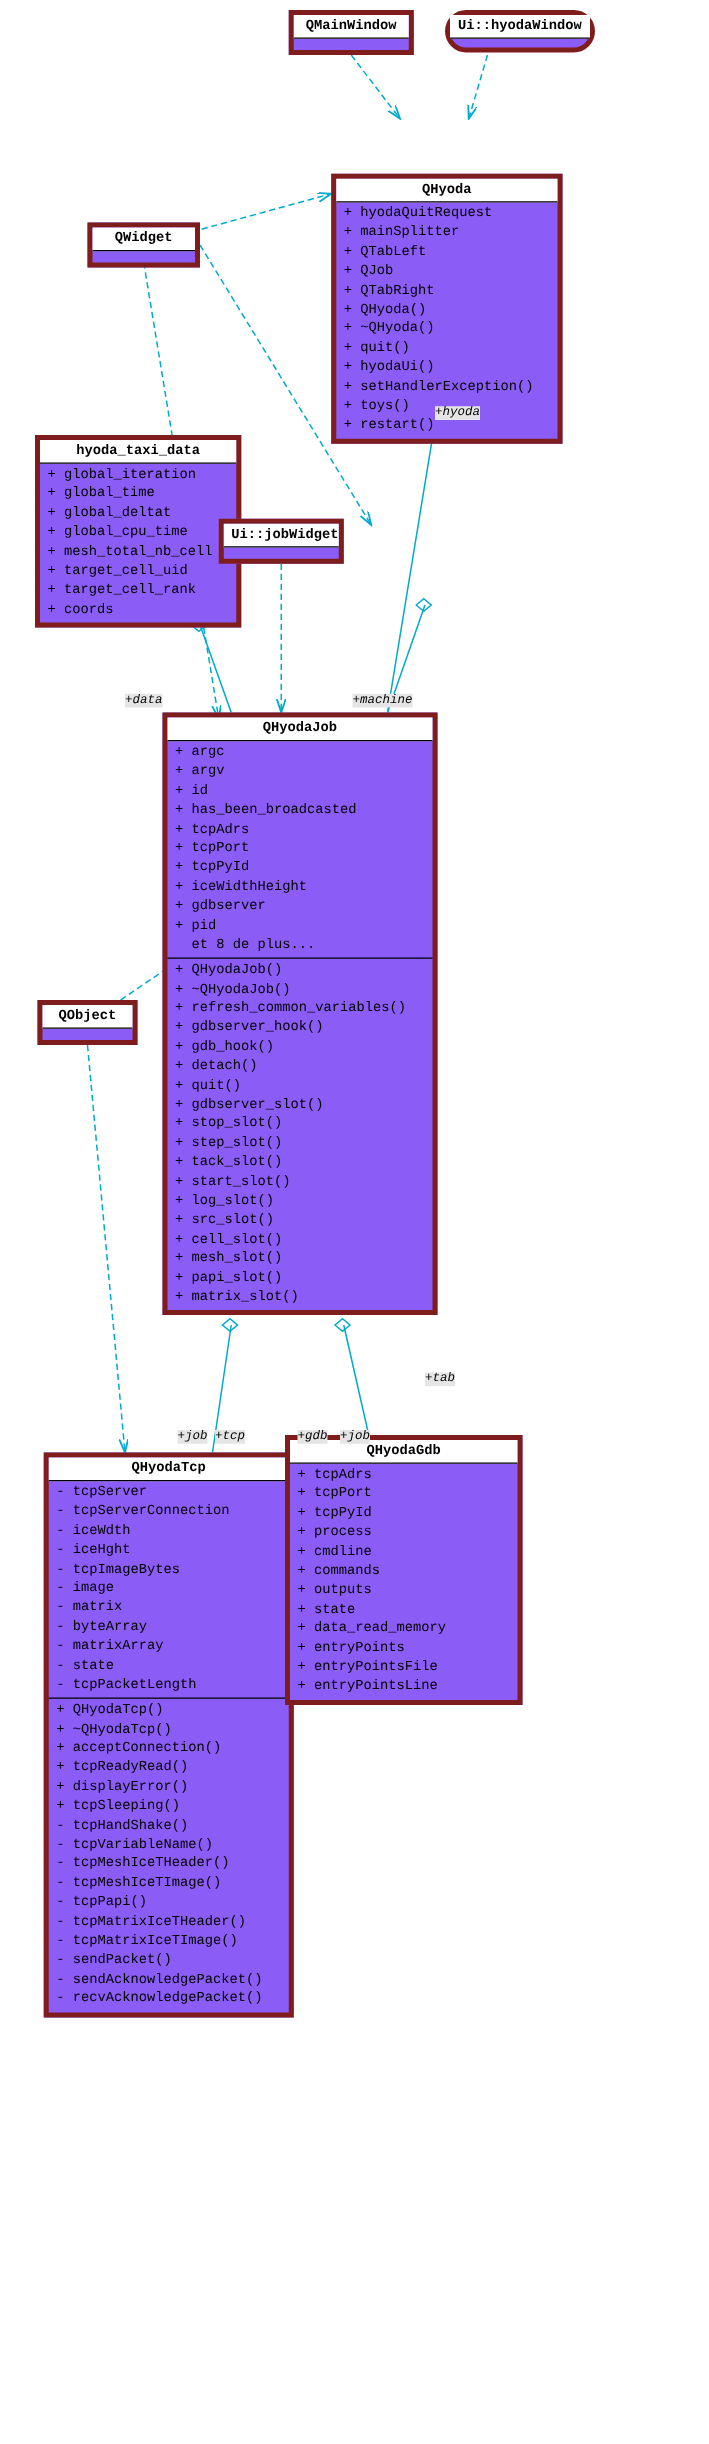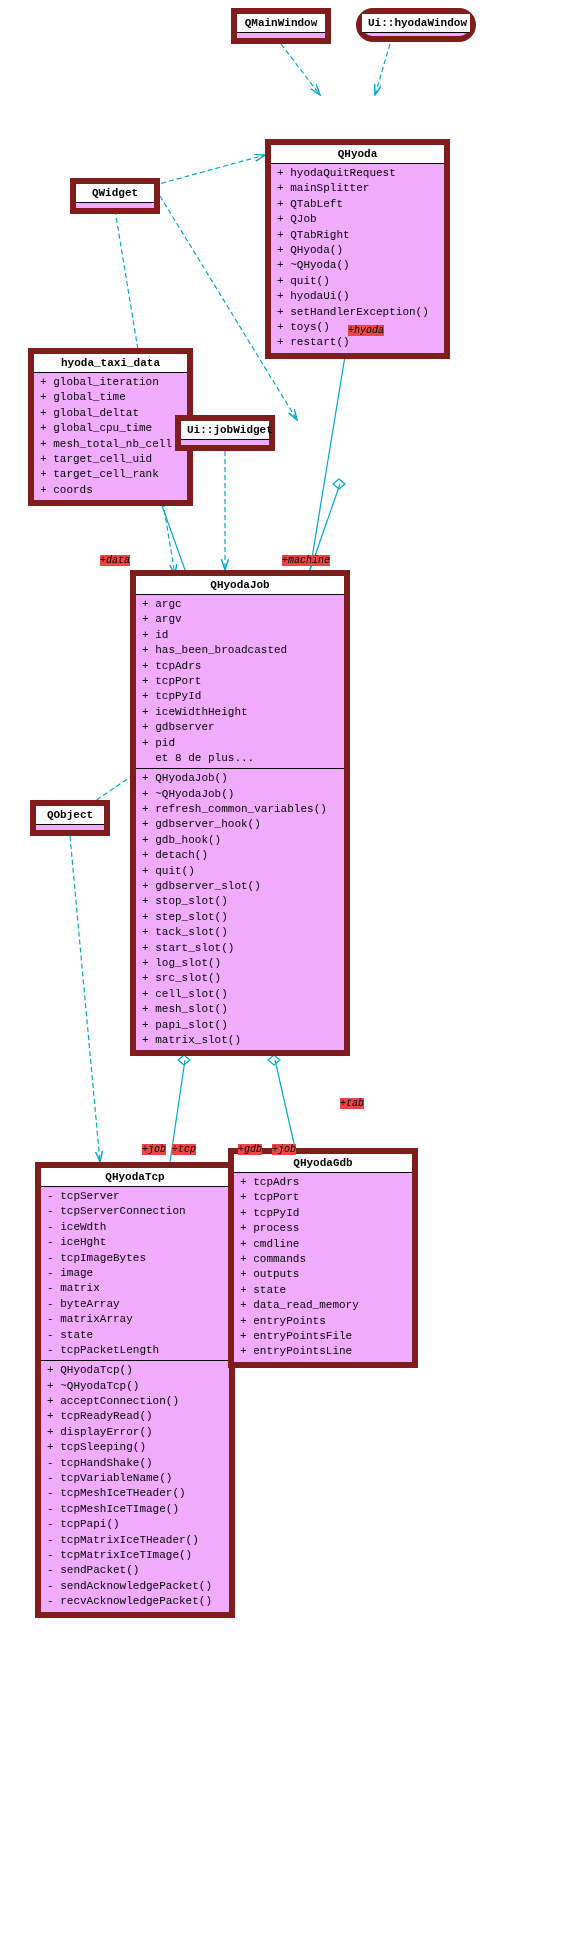--- a/index.html
+++ b/index.html
@@ -13,22 +13,22 @@
       position: relative;
       overflow-x: hidden;
     }
     .diagram-container {
       position: relative;
       width: 567px;
       height: 1955px;
     }
     .uml-box {
       position: absolute;
-      background: #f0abfc;
-      border: 6px solid #7f1d1d;
+      background: #8b5cf6;
+      border: 4px solid #7f1d1d;
       font-size: 11px;
     }
     .uml-box .box-title {
       background: #fff;
       border-bottom: 1px solid #000;
       padding: 3px 6px;
       font-weight: bold;
       text-align: center;
       font-size: 11px;
     }
@@ -49,21 +49,21 @@
       top: 0; left: 0;
       width: 567px;
       height: 1955px;
       pointer-events: none;
     }
     .label-text {
       position: absolute;
       font-size: 10px;
       font-style: italic;
       color: #000;
-      background: #ef4444;
+      background: #e5e5e5;
     }
   </style>
 </head>
 <body>
 
 <div class="diagram-container">
   <svg class="connectors" xmlns="http://www.w3.org/2000/svg">
 
     <defs>
       <marker id="arrow-open" markerWidth="10" markerHeight="10" refX="9" refY="3" orient="auto">

